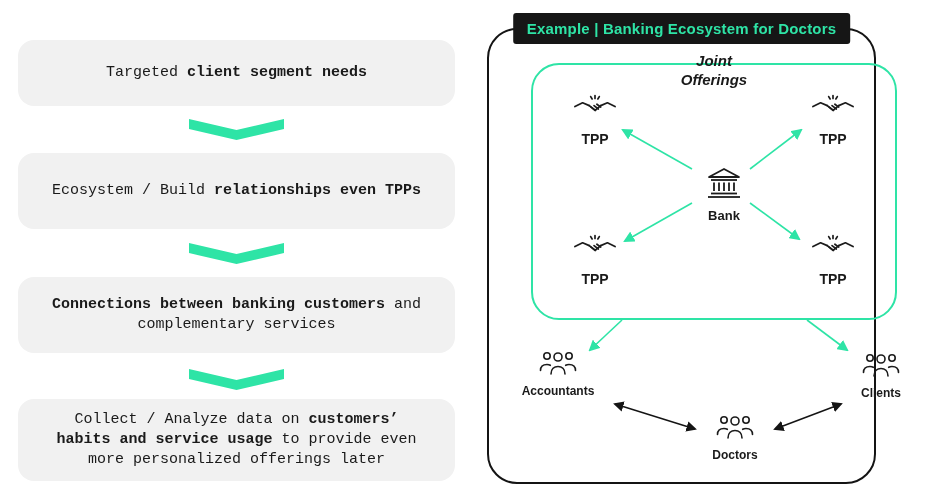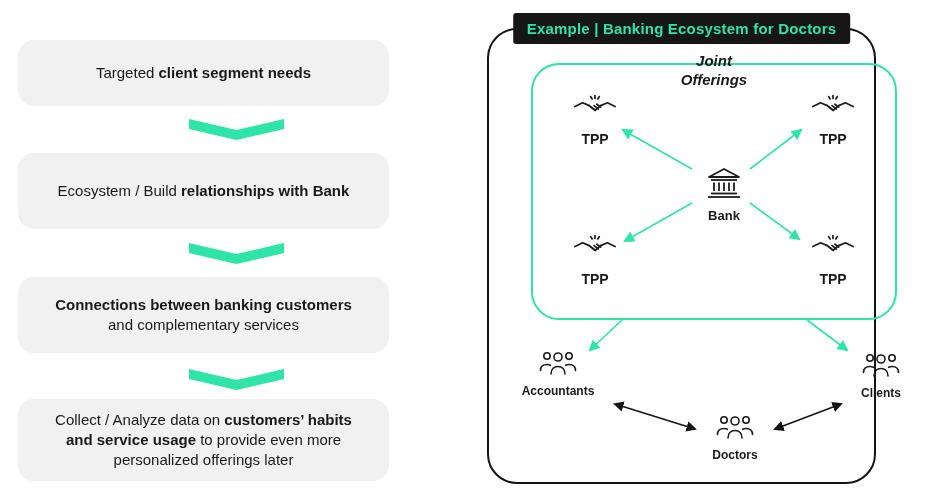--- a/index.html
+++ b/index.html
@@ -3,24 +3,24 @@
 <meta charset="utf-8">
 <style>
   * { margin:0; padding:0; box-sizing:border-box; }
   html,body { width:949px; height:497px; }
   body {
     position:relative; overflow:hidden; background:#ffffff;
     font-family:"Liberation Sans", sans-serif; color:#1a1a1a;
   }
   
   .step {
-    position:absolute; left:18px; width:371px;
+    position:absolute; left:18px; width:437px;
     background:var(--step_bg,#f1f1f1); border-radius:16px;
     display:flex; align-items:center; justify-content:center;
-    text-align:center; font-size:15px; line-height:1.35; padding:8px 26px;
+    text-align:center; font-size:15px; line-height:1.35; padding:8px 26px;font-family:Liberation Mono, monospace;
   }
   .step b { font-weight:bold; }
   .chev {
     position:absolute; left:189px; width:95px; height:21px;
     background:var(--accent,#2ee4a6);
     clip-path:polygon(0% 0%, 50% 52%, 100% 0%, 100% 48%, 50% 100%, 0% 48%);
   }
   
   .panel {
     position:absolute; left:487px; top:28px; width:389px; height:456px;
@@ -52,21 +52,21 @@
 </style>
 </head>
 <body>
 
 <div class="step" style="top:40px;height:66px">
   <p><span>Targeted </span><b>client segment needs</b><span></span></p>
 </div>
 <div class="chev" style="top:119px"></div>
 
 <div class="step" style="top:153px;height:76px">
-  <p><span>Ecosystem / Build </span><b>relationships with Bank</b><span></span></p>
+  <p><span>Ecosystem / Build </span><b>relationships even TPPs</b><span></span></p>
 </div>
 <div class="chev" style="top:243px"></div>
 
 <div class="step" style="top:277px;height:76px">
   <p><b>Connections between banking customers</b><span> and complementary services</span></p>
 </div>
 <div class="chev" style="top:369px"></div>
 
 <div class="step" style="top:399px;height:82px">
   <p><span>Collect / Analyze data on </span><b>customers’ habits and service usage</b><span> to provide even more personalized offerings later</span></p>

